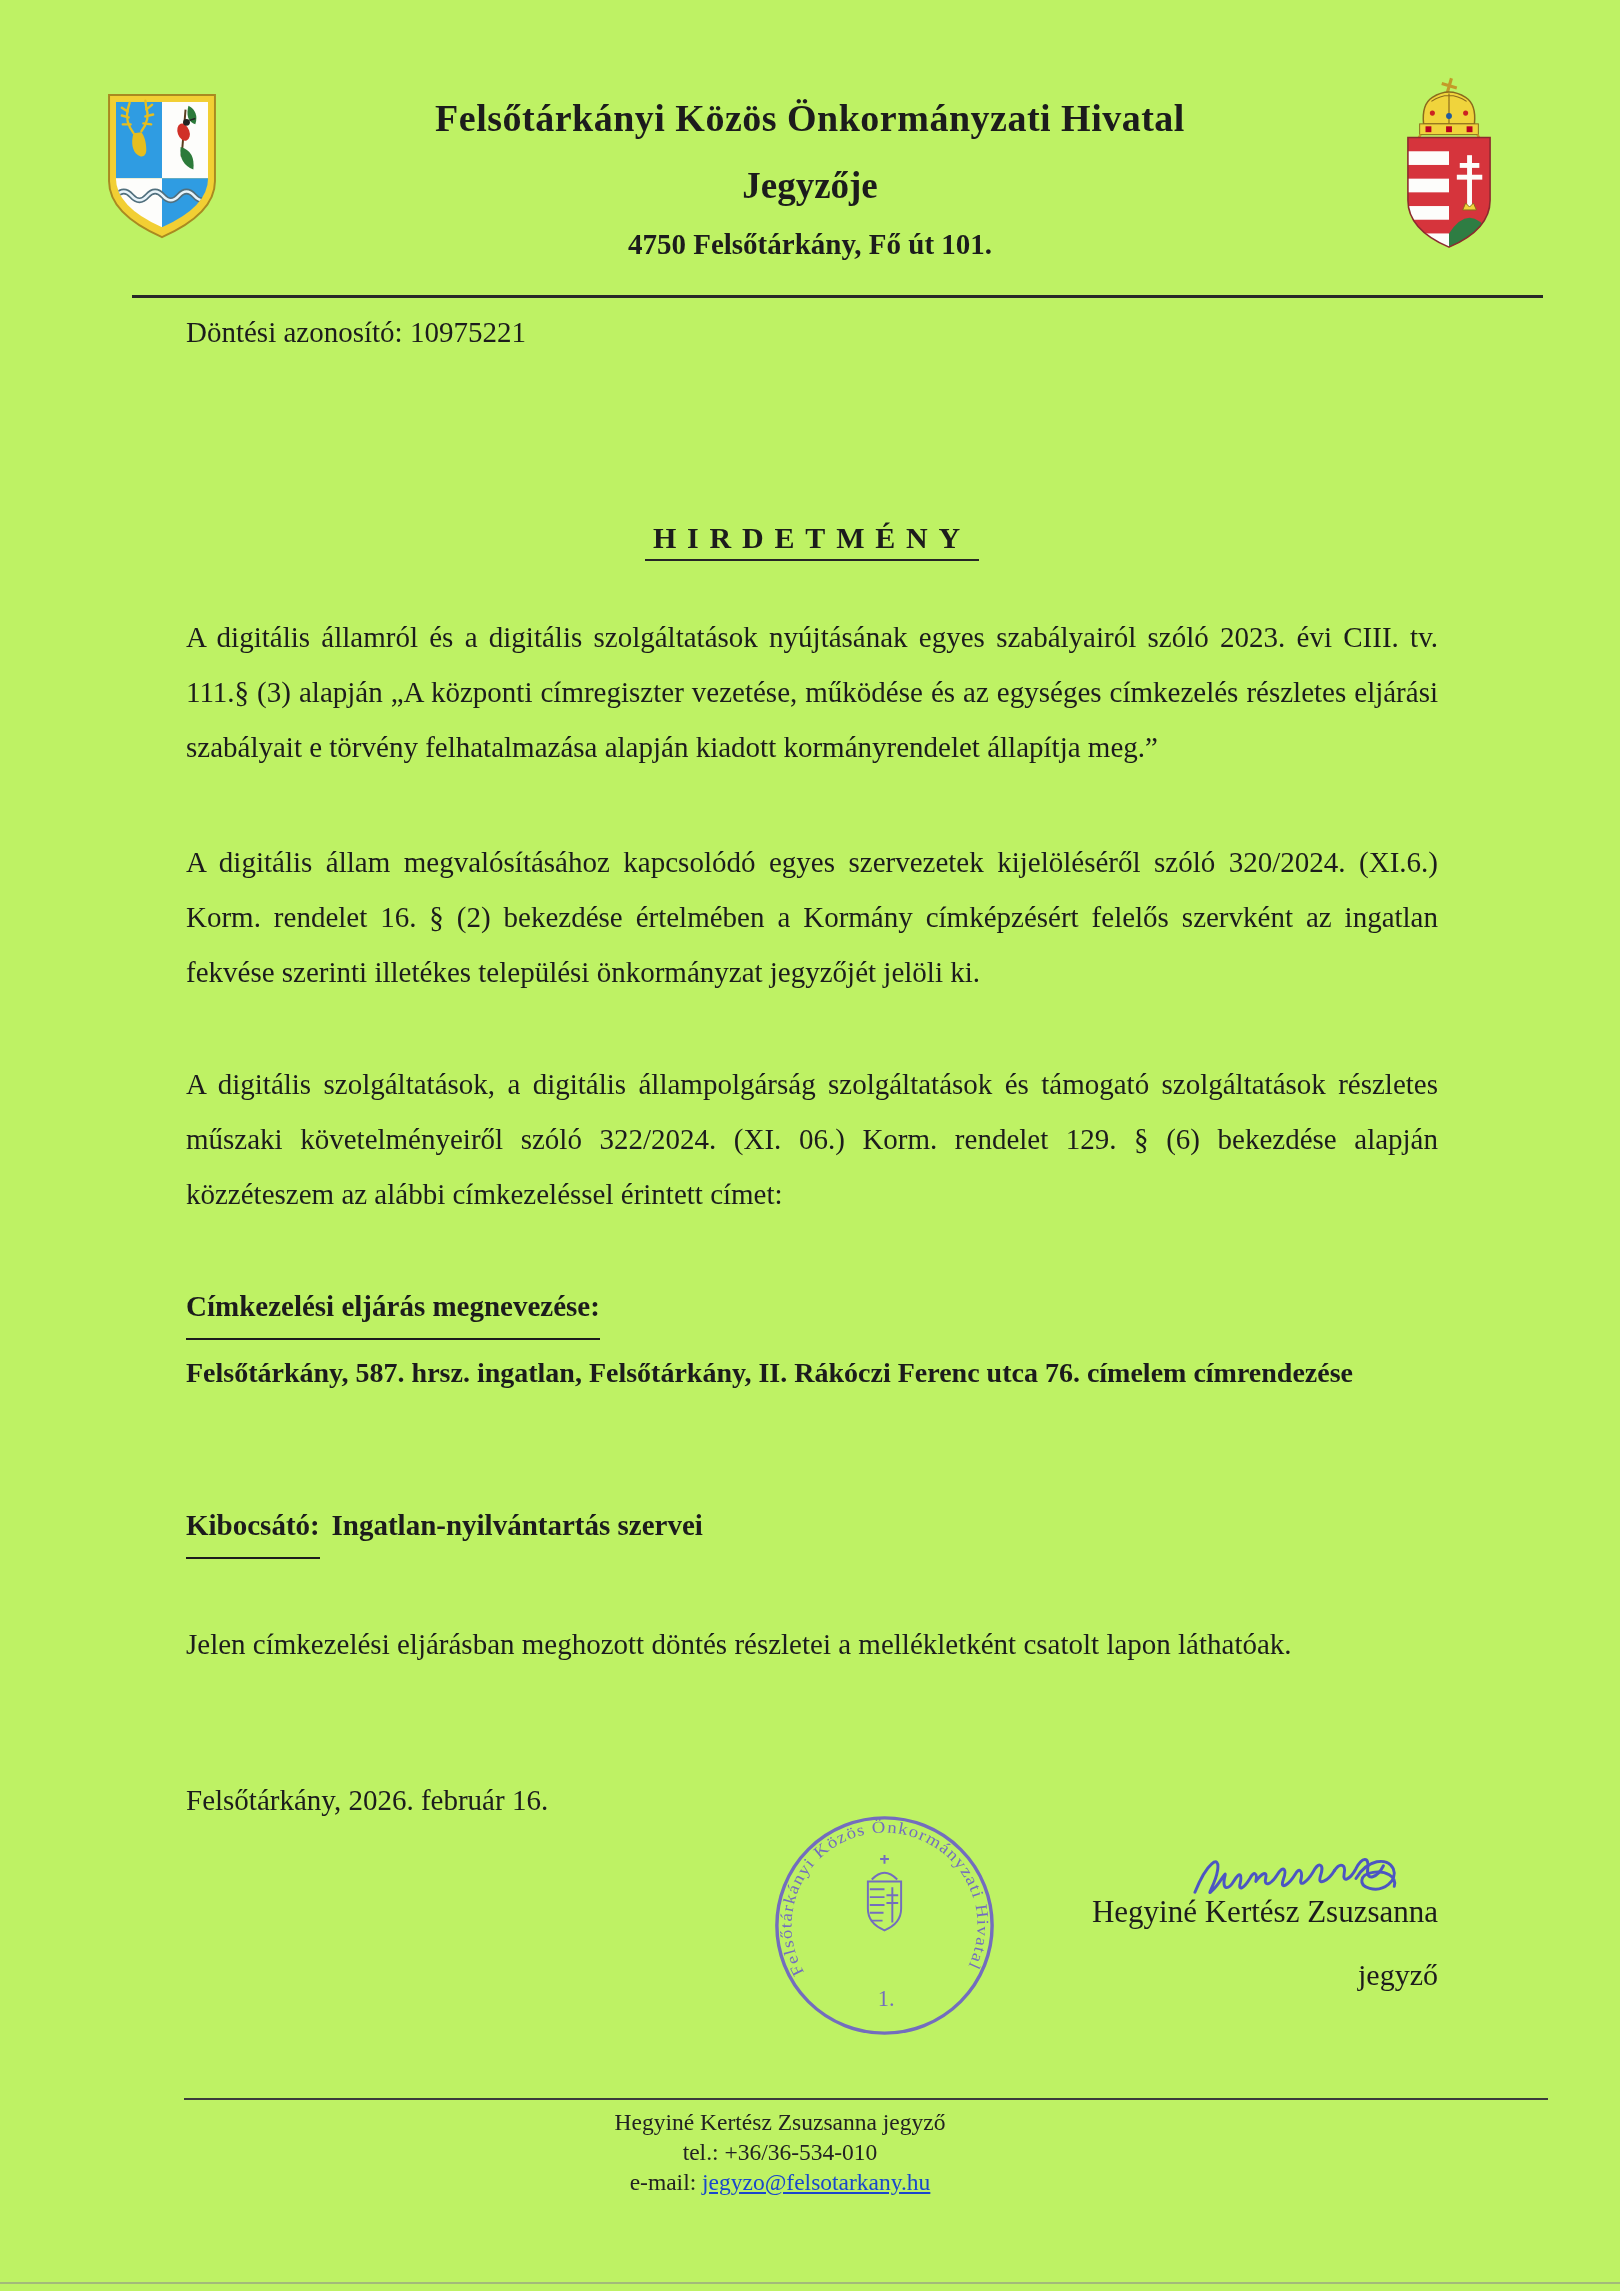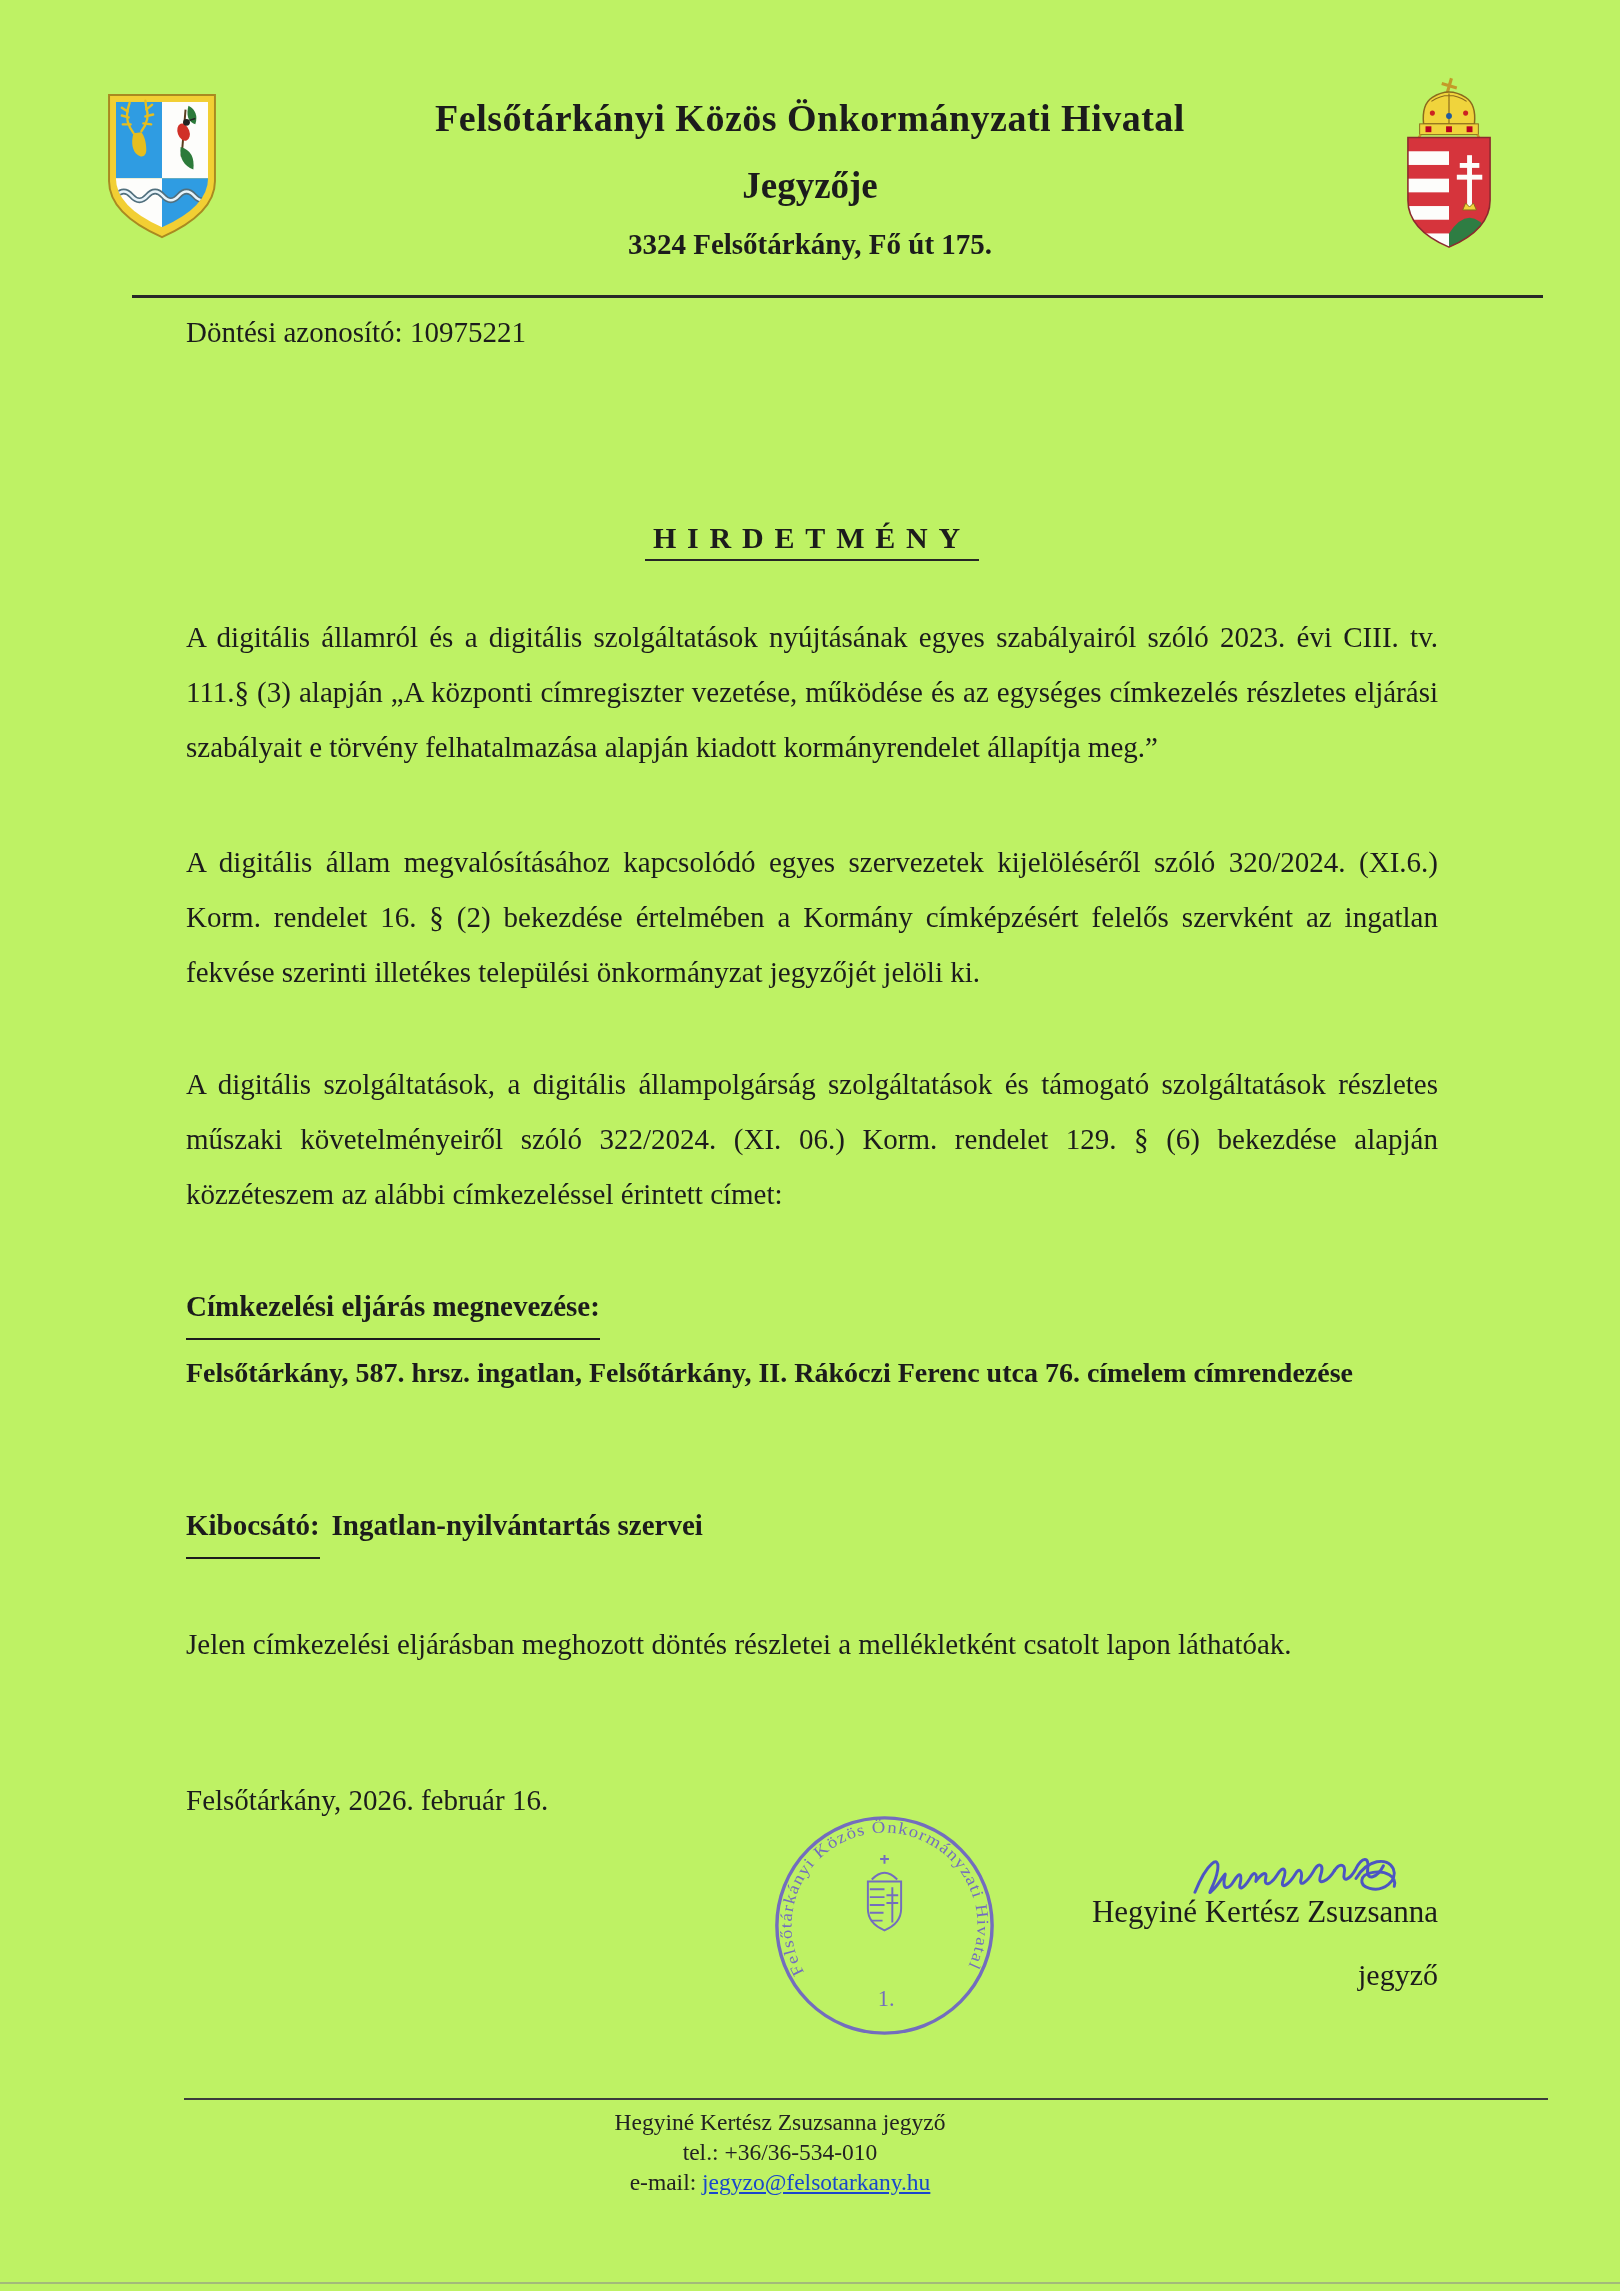--- a/index.html
+++ b/index.html
@@ -126,21 +126,21 @@
         <rect x="71" y="92" width="20" height="5" fill="#fdfdfb"></rect>
         <rect x="68" y="104" width="26" height="5" fill="#fdfdfb"></rect>
         <path d="M74,140 l3,-7 4,4 4,-4 3,7 z" fill="#f0d43c" stroke="#8a6a1c" stroke-width="1"></path>
       </g>
       <path d="M18,66 h84 v64 q0,30 -42,48 q-42,-18 -42,-48 z" fill="none" stroke="#8c2a2e" stroke-width="1.6"></path>
     </svg>
   </div>
 
   <div class="org-name">Felsőtárkányi Közös Önkormányzati Hivatal</div>
   <div class="org-role">Jegyzője</div>
-  <div class="org-address">3324 Felsőtárkány, Fő út 175.</div>
+  <div class="org-address">4750 Felsőtárkány, Fő út 101.</div>
   <div class="header-rule"></div>
 
   <div class="meta">
     <div>Döntési azonosító: 10975221</div>
   </div>
 
   <div class="doc-title">
     <span class="u">HIRDETMÉNY</span>
   </div>
 

